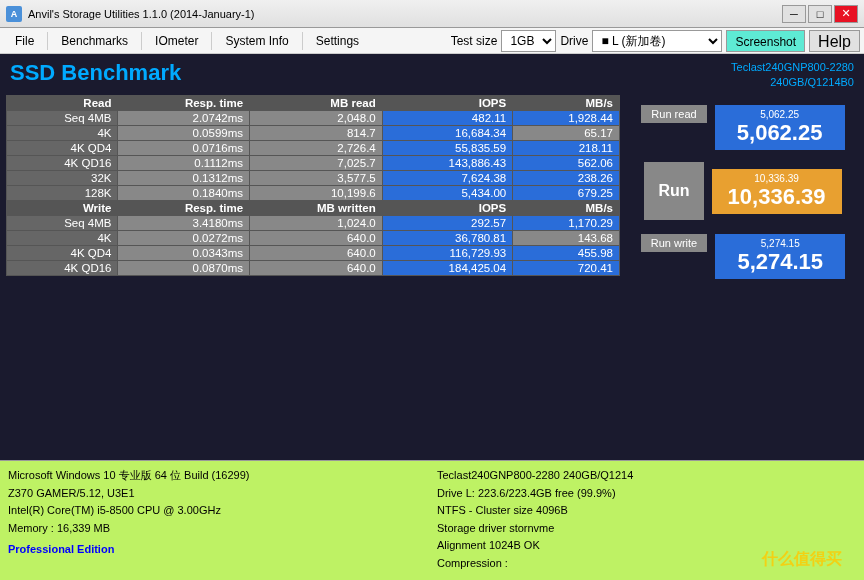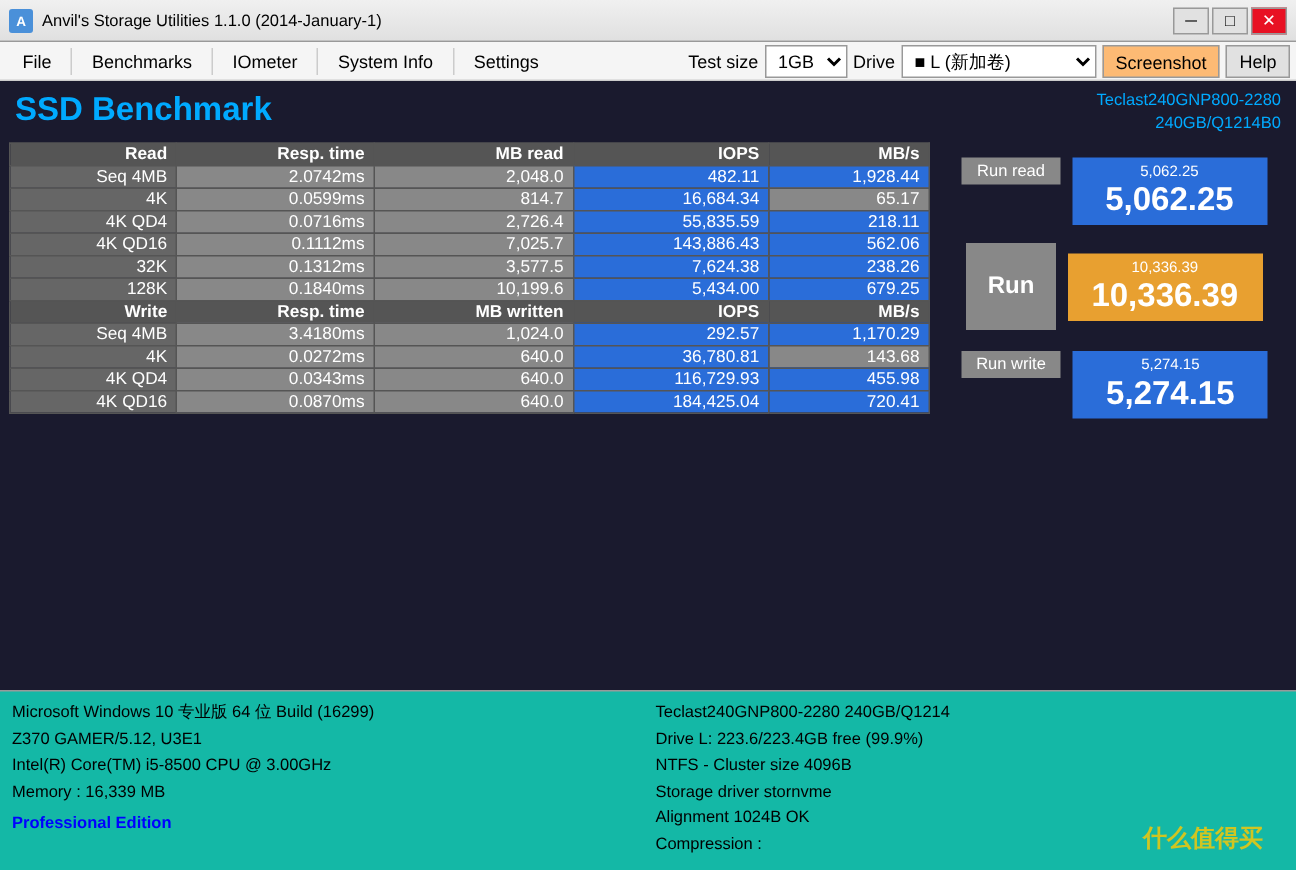--- a/index.html
+++ b/index.html
@@ -70,31 +70,31 @@
       height: 22px;
       border: 1px solid #999;
       background: white;
       font-size: 12px;
       padding: 0 4px;
     }
     .drive-label { font-size: 12px; }
     .screenshot-btn {
       padding: 4px 8px;
       border: 1px solid #999;
-      background: #fdba74;
+      background: #5eead4;
       cursor: pointer;
       font-size: 12px;
       height: 22px;
     }
     .help-btn {
       padding: 2px 8px;
       border: 1px solid #999;
       background: #e1e1e1;
       cursor: pointer;
-      font-size: 12px;
+      font-size: 16px;
       height: 22px;
     }
 
     
     .main-content {
       background: #1a1a2e;
       display: flex;
       flex-direction: column;
       height: calc(580px - 28px - 26px);
     }
@@ -224,21 +224,21 @@
       color: white;
       text-align: center;
       padding: 4px 10px;
       min-width: 130px;
     }
     .score-small { font-size: 10px; }
     .score-large { font-size: 22px; font-weight: bold; }
 
     
     .bottom-bar {
-      background: #14b8a6;
+      background: #bef264;
       display: flex;
       padding: 6px 8px;
       gap: 10px;
       height: 120px;
       border-top: 1px solid #999;
     }
     .bottom-left {
       flex: 1;
       font-size: 11px;
       line-height: 1.6;

